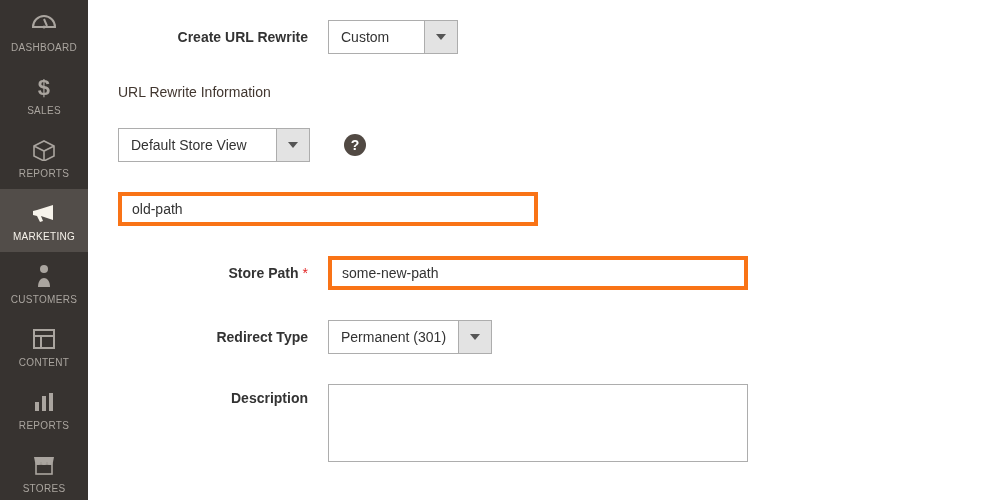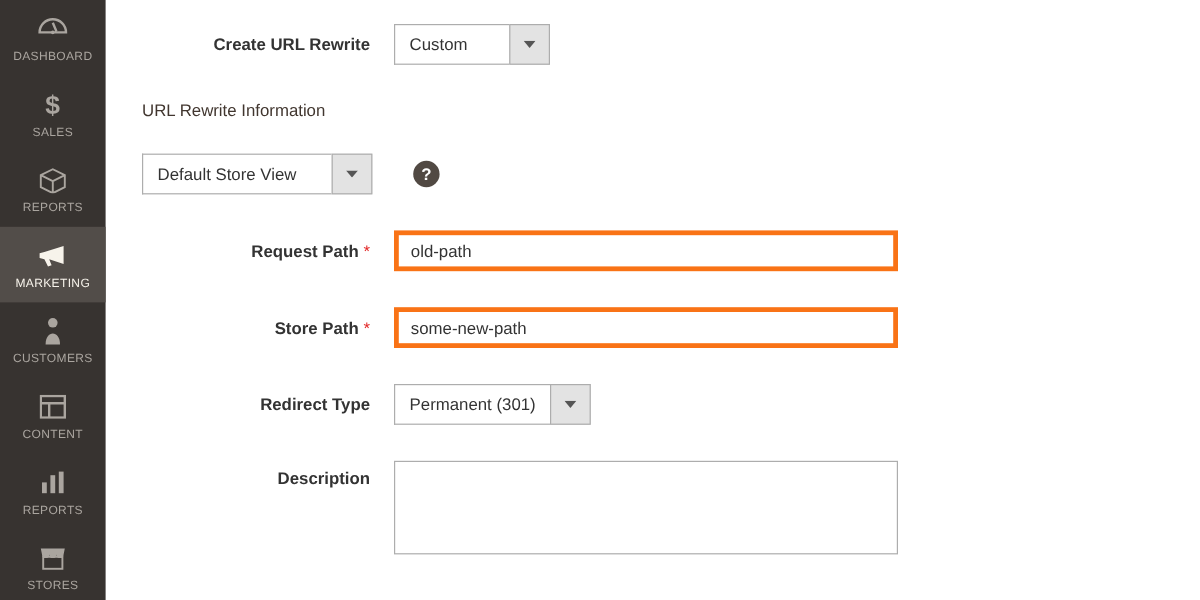--- a/index.html
+++ b/index.html
@@ -252,21 +252,20 @@
             <svg width="10" height="6" viewBox="0 0 10 6">
                 <path d="M0 0l5 6 5-6z" fill="#555"></path>
               </svg>
           </div>
         </div>
         <div class="help-icon">?</div>
       </div>
     </div>
 
     <div class="form-row">
-      <div class="form-label"><span>Request Path</span><span class="req">*</span></div>
       <div class="form-control-wrap">
         <input class="text-input" type="text" value="old-path" style="">
       </div>
     </div>
 
     <div class="form-row">
       <div class="form-label"><span>Store Path</span><span class="req">*</span></div>
       <div class="form-control-wrap">
         <input class="text-input" type="text" value="some-new-path" style="">
       </div>

